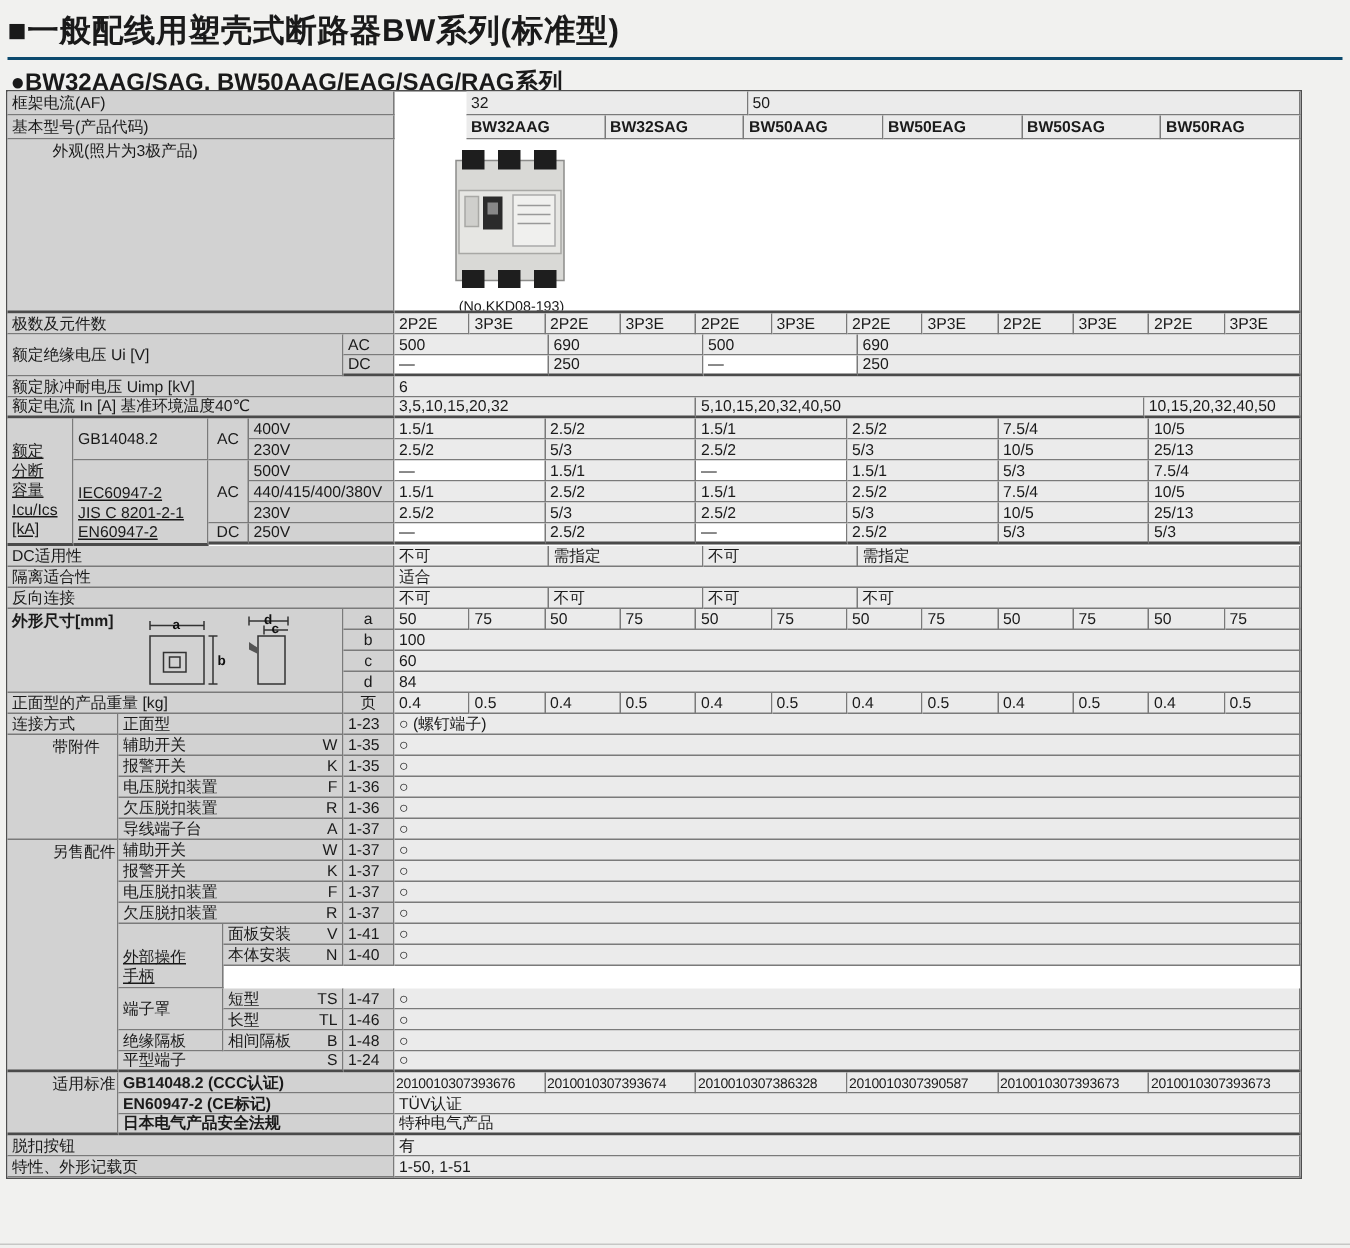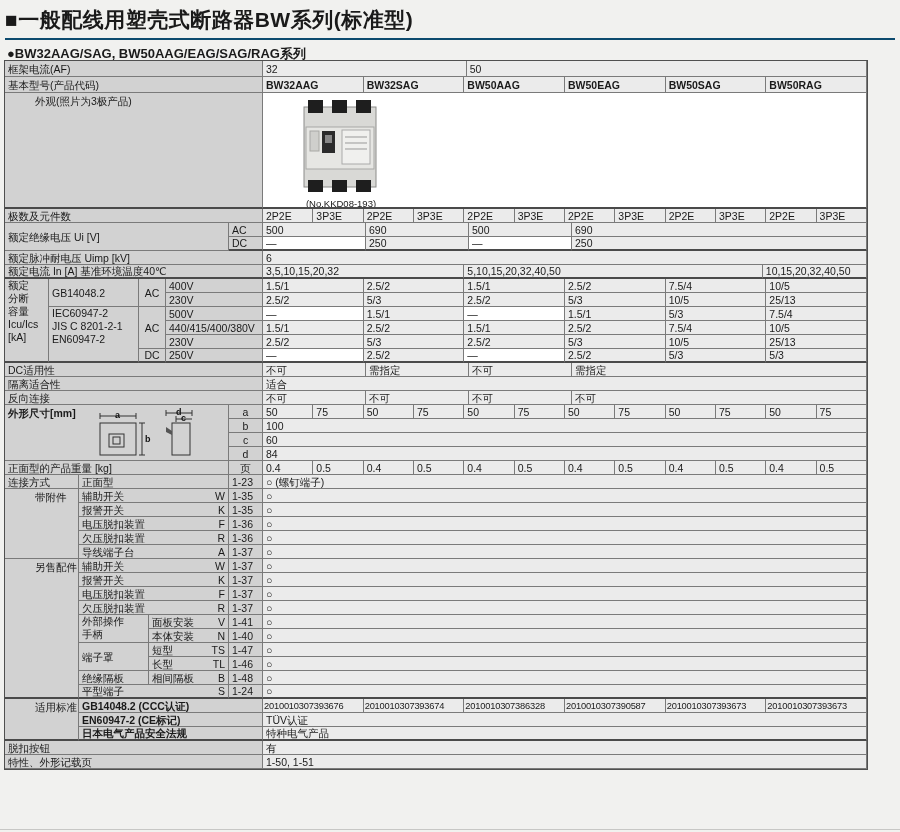--- a/index.html
+++ b/index.html
@@ -1,37 +1,37 @@
 <!DOCTYPE html>
 <html><head>
 <meta charset="utf-8">
 <style>
   html,body{margin:0;padding:0;}
   body{width:900px;height:832px;background:#f1f1ef;font-family:"Liberation Sans","DejaVu Sans",sans-serif;color:#1a1a1a;overflow:hidden;}
   .screen{position:relative;width:900px;height:832px;}
   .hdr{padding:6px 0 0 5px;}
   .title{font-size:21px;font-weight:bold;letter-spacing:.5px;border-bottom:2px solid #0c4a6e;padding-bottom:4px;width:890px;}
-  .subtitle{font-size:13px;font-weight:bold;margin:5px 0 4px 2px;}
+  .subtitle{font-size:16px;font-weight:bold;margin:5px 0 4px 2px;}
   .tbl{position:absolute;left:4px;top:60px;width:862px;border:1px solid #4f4f4f;background:#fff;}
   .r{display:flex;height:14px;}
-  .h16{height:16px;}
+  .h16{height:16px;gap:48px;}
   .hphoto{height:116px;}
   .sect{display:flex;width:100%;}
   .col{display:flex;flex-direction:column;flex:1;min-width:0;}
   .vals{display:flex;flex:1;min-width:0;}
   .c{box-sizing:border-box;border-right:1px solid #7a7a7a;border-bottom:1px solid #7a7a7a;
      padding:0 3px;font-size:10.5px;line-height:12px;display:flex;align-items:center;
      overflow:hidden;white-space:nowrap;min-width:0;}
   .lab{background:#d2d2d2;}
   .val{background:#ebebeb;}
   .wh{background:#ffffff;}
   .bold{font-weight:bold;}
   .ctr{justify-content:center;padding:0 1px;}
   .top{align-items:flex-start;padding-top:2px;padding-left:30px;}
-  .blk{display:block;padding-top:0;line-height:13px;}
+  .blk{display:block;padding-top:16px;line-height:13px;text-decoration:underline;}
   .num{font-size:9.3px;padding:0 1px;letter-spacing:-0.2px;}
   .code{margin-left:auto;padding-left:2px;}
   .hb{border-bottom:2px solid #4a4a4a;}
   .w258{width:258px;min-width:258px;}
   .w224{width:224px;min-width:224px;}
   .w34{width:34px;min-width:34px;}
   .w44{width:44px;min-width:44px;}
   .w90{width:90px;min-width:90px;}
   .w27{width:27px;min-width:27px;justify-content:center;padding:0;}
   .w97{width:97px;min-width:97px;}

